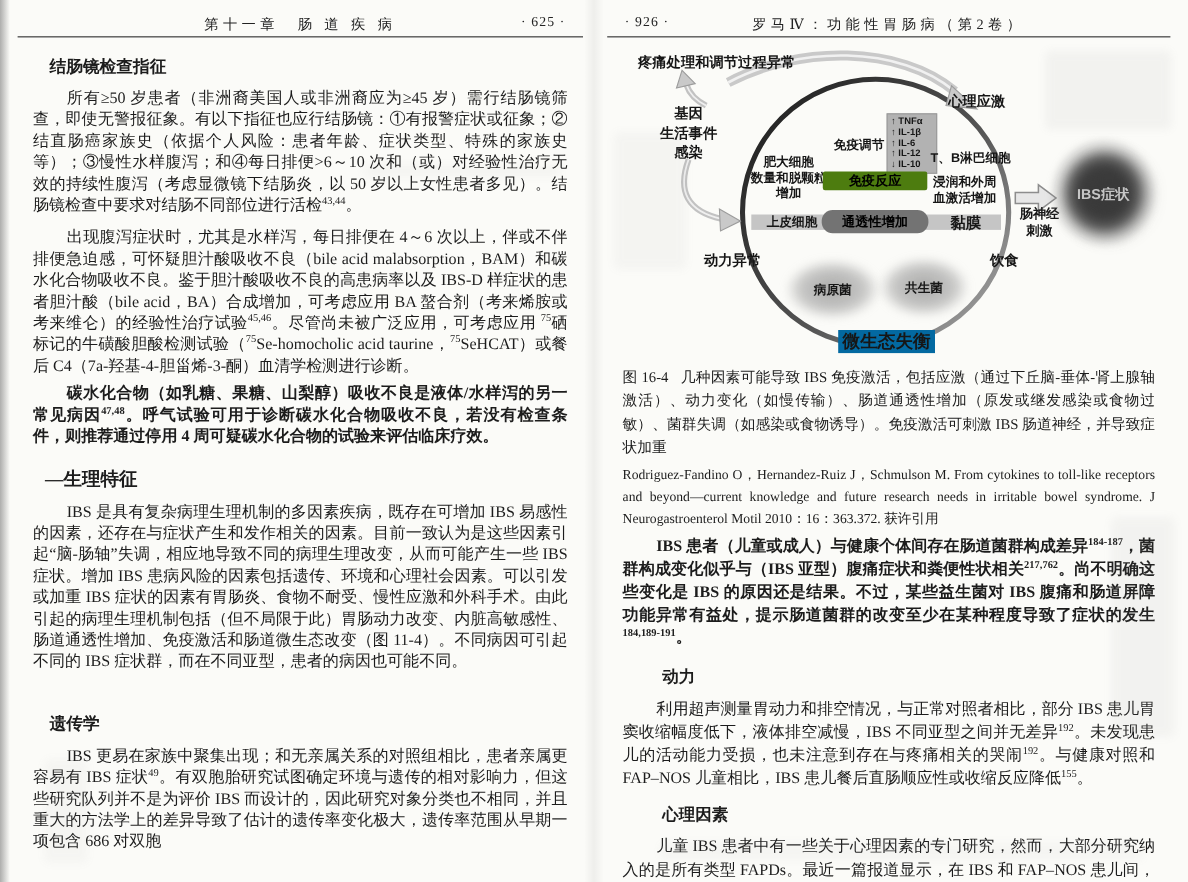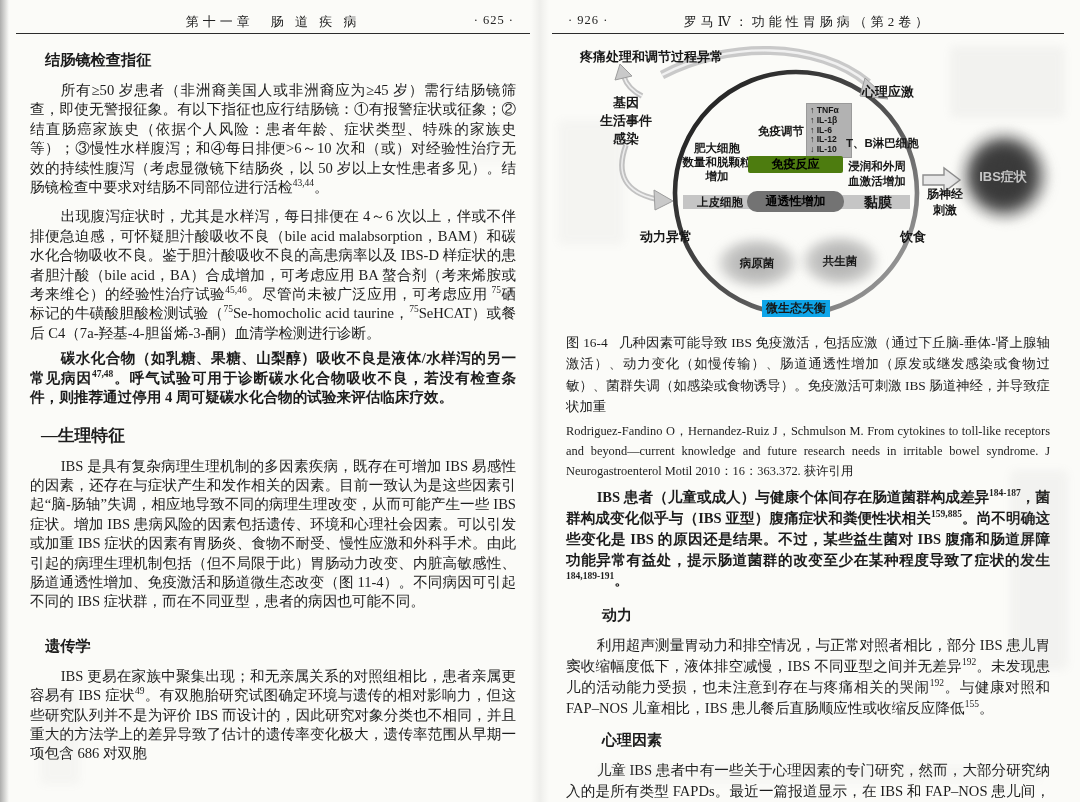--- a/index.html
+++ b/index.html
@@ -20,21 +20,21 @@
   .header-rule{height:0;border-bottom:1.7px solid #2c2c2c;margin:3px -14px 0 -14px;}
 
   .bp{font-size:14.6px;line-height:19.4px;text-align:justify;text-indent:2.1em;margin:0;}
   .page-right .bp{line-height:20.8px;}
   sup{font-size:9.5px;line-height:0;vertical-align:super;}
 
   .h-left{font-size:15.2px;font-weight:bold;margin:0;padding-left:15px;}
   .h-big{font-size:16.8px;padding-left:11px;}
   .h-right{font-size:15px;font-weight:bold;margin:0;padding-left:36px;}
   .mt1{margin-top:16px;} .mt2{margin-top:10px;} .mt3{margin-top:17px;} .mt4{margin-top:6px;font-weight:bold;}
-  .mt5{margin-top:24px;} .mt6{margin-top:15px;} .mt7{margin-top:13px;}
+  .mt5{margin-top:36px;} .mt6{margin-top:15px;} .mt7{margin-top:13px;}
 
   
   .fig-caption{font-size:13.4px;line-height:21.4px;text-align:justify;margin:9px 0 0 0;}
   .fig-label{margin-right:11px;}
   .fig-ref{font-size:12.4px;line-height:20.2px;text-align:justify;margin:3px 0 0 0;}
 
   
   .diagram{position:relative;height:284px;margin-top:5px;
            font-family:"Liberation Sans","DejaVu Sans",sans-serif;}
   .diagram svg{position:absolute;left:0;top:0;}
@@ -56,21 +56,21 @@
   .dg-epith{left:126px;top:156px;width:56px;font-size:11.5px;line-height:14px;}
   .dg-mucosa{left:296px;top:156px;width:32px;font-size:14px;line-height:14px;}
   .dg-motil{left:74px;top:189px;font-size:13px;}
   .dg-diet{left:334px;top:189px;font-size:13px;}
   .soft-blob{position:absolute;border-radius:50%;filter:blur(4px);
      background:radial-gradient(closest-side,rgba(148,148,148,.8),rgba(148,148,148,.5) 68%,rgba(148,148,148,0));}
   .blob-path{left:148px;top:197px;width:86px;height:54px;}
   .blob-comm{left:233px;top:195px;width:82px;height:54px;}
   .dg-pathlabel{left:162px;top:217px;width:58px;font-size:11.5px;}
   .dg-commlabel{left:245px;top:215px;width:58px;font-size:11.5px;}
-  .dg-dysbio{left:196px;top:261px;font-size:12px;background:#0ea5e9;padding:0 4px;}
+  .dg-dysbio{left:196px;top:261px;font-size:16px;background:#0369a1;padding:0 4px;}
   .dg-nerve{left:354px;top:148px;width:50px;font-size:12px;line-height:15.5px;}
   .ibs-blob{position:absolute;left:388px;top:86px;width:98px;height:100px;}
   .ibs-blob::before{content:"";position:absolute;inset:0;border-radius:46%;filter:blur(3px);
      background:radial-gradient(closest-side,#3f3f3f 42%,rgba(75,75,75,.85) 60%,rgba(125,125,125,.38) 80%,rgba(150,150,150,0));}
   .ibs-blob::after{content:"";position:absolute;inset:8px 0 2px 10px;border-radius:40%;filter:blur(6px);transform:rotate(28deg);
      background:radial-gradient(closest-side,rgba(55,55,55,.9),rgba(55,55,55,0));}
   .dg-ibstext{left:396px;top:129px;width:82px;text-align:center;font-size:13px;color:#c6c6c6;}
 
   
   .noise{position:absolute;background:#8f8f8f;filter:blur(4px);border-radius:5px;pointer-events:none;}
@@ -197,21 +197,21 @@
 
         <div class="ibs-blob"></div>
         <div class="dg dg-ibstext">IBS症状</div>
       </div>
 
       <p class="fig-caption">
         <span class="fig-label">图 16-4</span><span>几种因素可能导致 IBS 免疫激活，包括应激（通过下丘脑-垂体-肾上腺轴激活）、动力变化（如慢传输）、肠道通透性增加（原发或继发感染或食物过敏）、菌群失调（如感染或食物诱导）。免疫激活可刺激 IBS 肠道神经，并导致症状加重</span>
       </p>
       <p class="fig-ref">Rodriguez-Fandino O，Hernandez-Ruiz J，Schmulson M. From cytokines to toll-like receptors and beyond—current knowledge and future research needs in irritable bowel syndrome. J Neurogastroenterol Motil 2010：16：363.372. 获许引用</p>
 
-      <p class="bp mt4"><span>IBS 患者（儿童或成人）与健康个体间存在肠道菌群构成差异</span><sup>184-187</sup><span>，菌群构成变化似乎与（IBS 亚型）腹痛症状和粪便性状相关</span><sup>159,885</sup><span>。尚不明确这些变化是 IBS 的原因还是结果。不过，某些益生菌对 IBS 腹痛和肠道屏障功能异常有益处，提示肠道菌群的改变至少在某种程度导致了症状的发生</span><sup>184,189-191</sup><span>。</span></p>
+      <p class="bp mt4"><span>IBS 患者（儿童或成人）与健康个体间存在肠道菌群构成差异</span><sup>184-187</sup><span>，菌群构成变化似乎与（IBS 亚型）腹痛症状和粪便性状相关</span><sup>217,762</sup><span>。尚不明确这些变化是 IBS 的原因还是结果。不过，某些益生菌对 IBS 腹痛和肠道屏障功能异常有益处，提示肠道菌群的改变至少在某种程度导致了症状的发生</span><sup>184,189-191</sup><span>。</span></p>
 
       <h3 class="h-right mt6">动力</h3>
       <p class="bp mt2"><span>利用超声测量胃动力和排空情况，与正常对照者相比，部分 IBS 患儿胃窦收缩幅度低下，液体排空减慢，IBS 不同亚型之间并无差异</span><sup>192</sup><span>。未发现患儿的活动能力受损，也未注意到存在与疼痛相关的哭闹</span><sup>192</sup><span>。与健康对照和 FAP–NOS 儿童相比，IBS 患儿餐后直肠顺应性或收缩反应降低</span><sup>155</sup><span>。</span></p>
 
       <h3 class="h-right mt7">心理因素</h3>
       <p class="bp mt2"><span>儿童 IBS 患者中有一些关于心理因素的专门研究，然而，大部分研究纳入的是所有类型 FAPDs。最近一篇报道显示，在 IBS 和 FAP–NOS 患儿间，心理疾患几乎没有差异</span></p>
     </div>
   </div>
 
   <div class="seam"></div>

